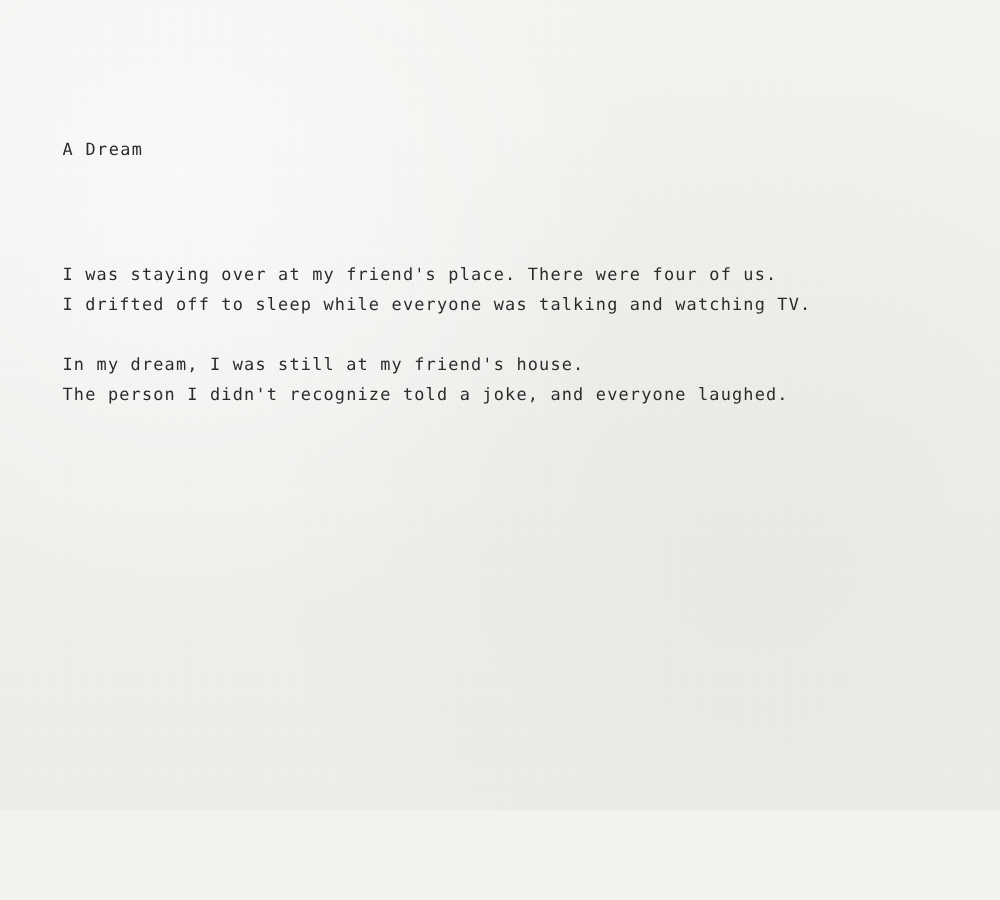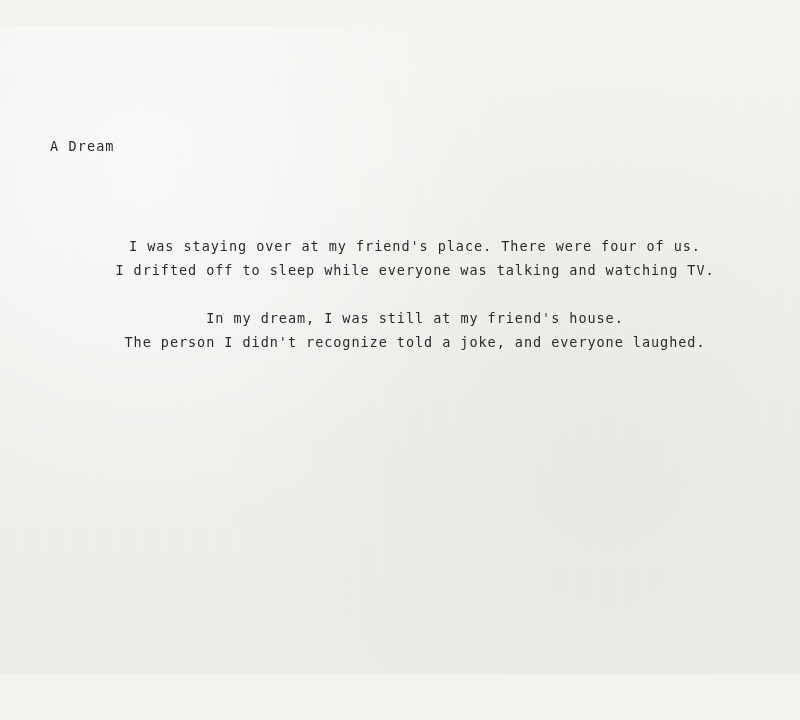--- a/index.html
+++ b/index.html
@@ -29,41 +29,39 @@
     opacity: 0.5;
     background-image:
       repeating-linear-gradient(0deg, rgba(0,0,0,0.012) 0px, rgba(0,0,0,0.012) 1px, rgba(255,255,255,0.012) 1px, rgba(255,255,255,0.012) 2px),
       repeating-linear-gradient(90deg, rgba(0,0,0,0.010) 0px, rgba(0,0,0,0.010) 1px, rgba(255,255,255,0.010) 1px, rgba(255,255,255,0.010) 3px);
     pointer-events: none;
   }
   .page {
     position: relative;
     width: 800px;
     height: 648px;
-    margin-top: 26px;
   }
   .doc-title {
     position: absolute;
     left: 50px;
     top: 112px;
     font-size: 13.5px;
     letter-spacing: 1.1px;
     color: #2a2a2a;
     white-space: pre;
   }
   .body-text {
     position: absolute;
     left: 50px;
     top: 208px;
     width: 730px;
     font-size: 13.5px;
     line-height: 24px;
     letter-spacing: 0.95px;
     color: #2b2b2b;
-    text-align: center;
   }
   .para {
     margin: 0 0 24px 0;
   }
   .para:last-child {
     margin-bottom: 0;
   }
   .line {
     white-space: pre;
     display: block;

